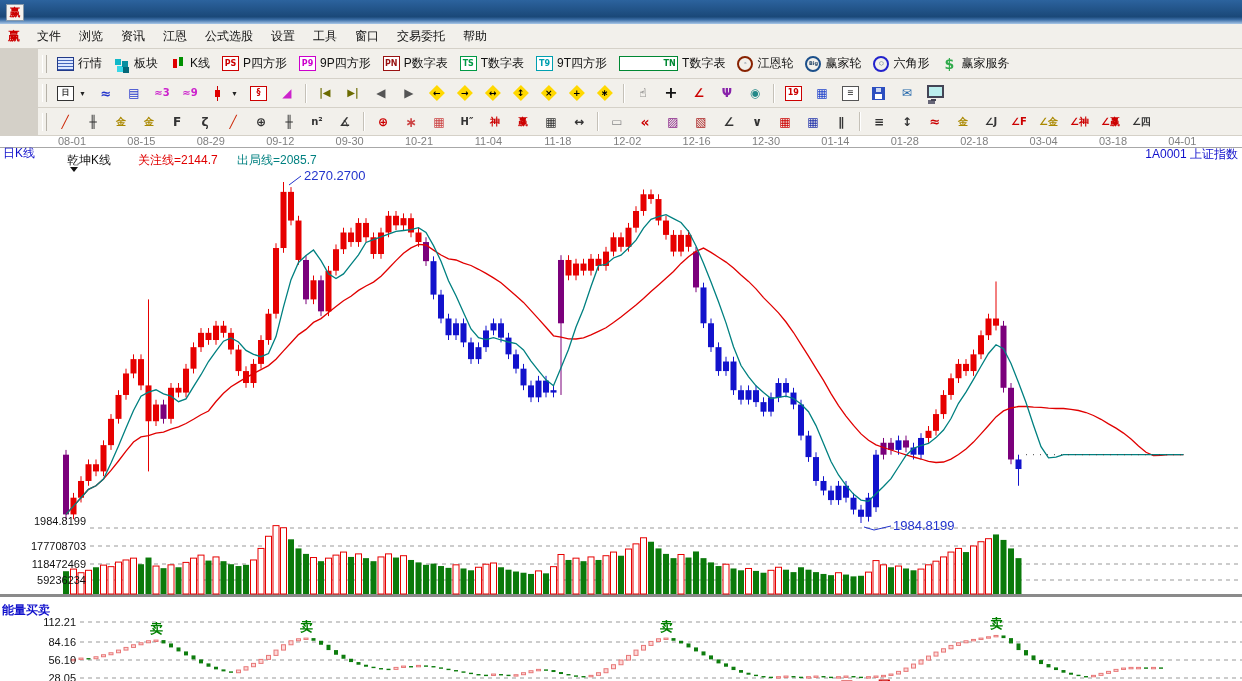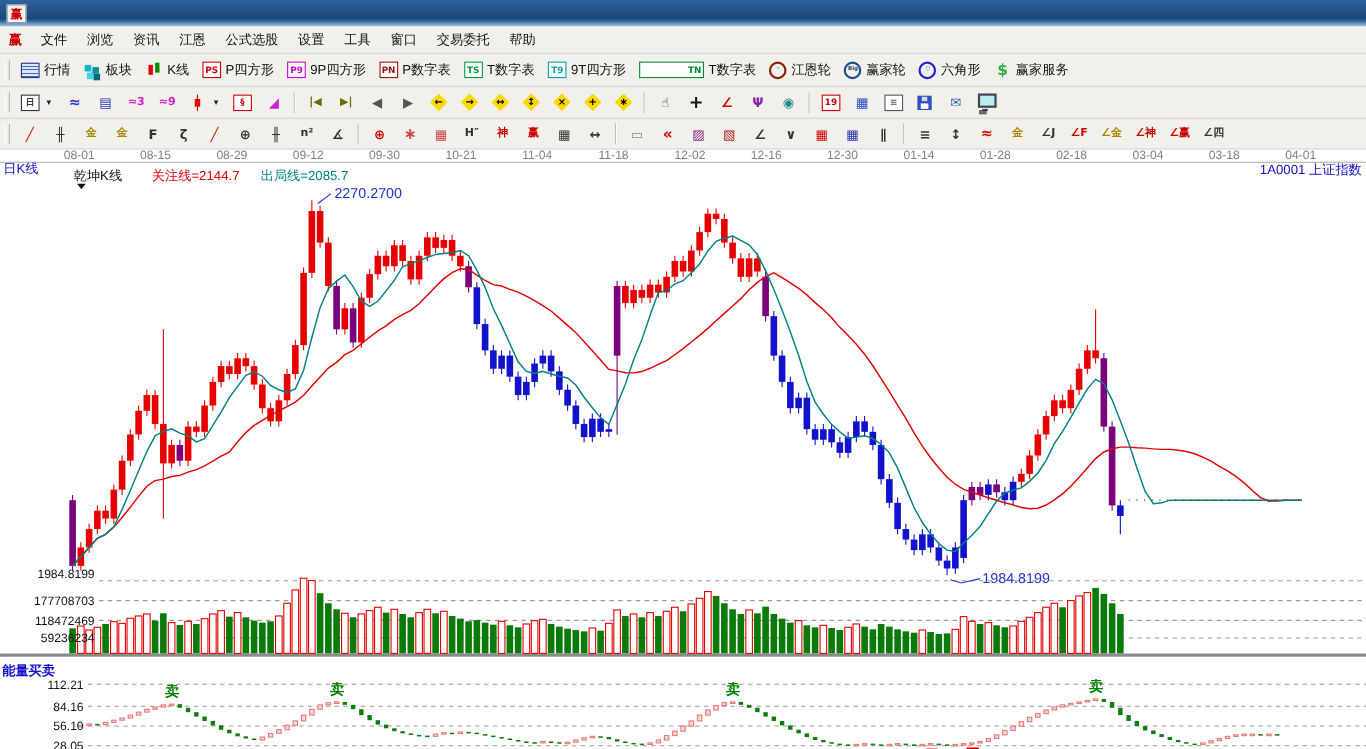--- a/index.html
+++ b/index.html
@@ -12,21 +12,21 @@
     display:flex;align-items:center;justify-content:center;border:1px solid #8899aa;}
   .titlebar .title{color:#fff;font-size:12px;font-weight:bold;letter-spacing:.5px;
     text-shadow:1px 1px 1px #123;white-space:nowrap;}
   
   .menubar{height:24px;flex:0 0 24px;background:#f2f0eb;border-bottom:1px solid #d5d1c8;
     display:flex;align-items:center;padding:0 4px;font-size:12px;color:#111;}
   .menulogo{color:#c00;font-weight:bold;font-size:12px;margin:0 8px 0 4px;}
   .menu-item{padding:17px 9px;white-space:nowrap;cursor:default;}
   
   .tb{display:flex;align-items:center;background:#f2f0eb;border-bottom:1px solid #d5d1c8;
-    padding:0 2px;font-size:12px;color:#111;}
+    padding:0 2px;font-size:12px;color:#111;margin-left:38px;}
   .tb2{height:29px;flex:0 0 29px;}
   .tb3{height:28px;flex:0 0 28px;}
   .tb4{height:27px;flex:0 0 27px;}
   .grip{width:3px;height:18px;margin:0 4px 0 2px;border-left:1px solid #fff;border-right:1px solid #b5b1a8;}
   .sep{width:1px;height:19px;background:#c5c1b8;border-right:1px solid #fff;margin:0 4px;}
   .tbtn{display:flex;align-items:center;gap:4px;padding:2px 5px;border:1px solid transparent;white-space:nowrap;}
   .ico{min-width:16px;height:16px;display:flex;align-items:center;justify-content:center;
     font-size:12px;line-height:1;font-family:"DejaVu Sans",sans-serif;}
   .ig{font-weight:bold;}
   .ibox{border:1px solid currentColor;font-size:8px;font-weight:bold;width:15px;height:13px;

